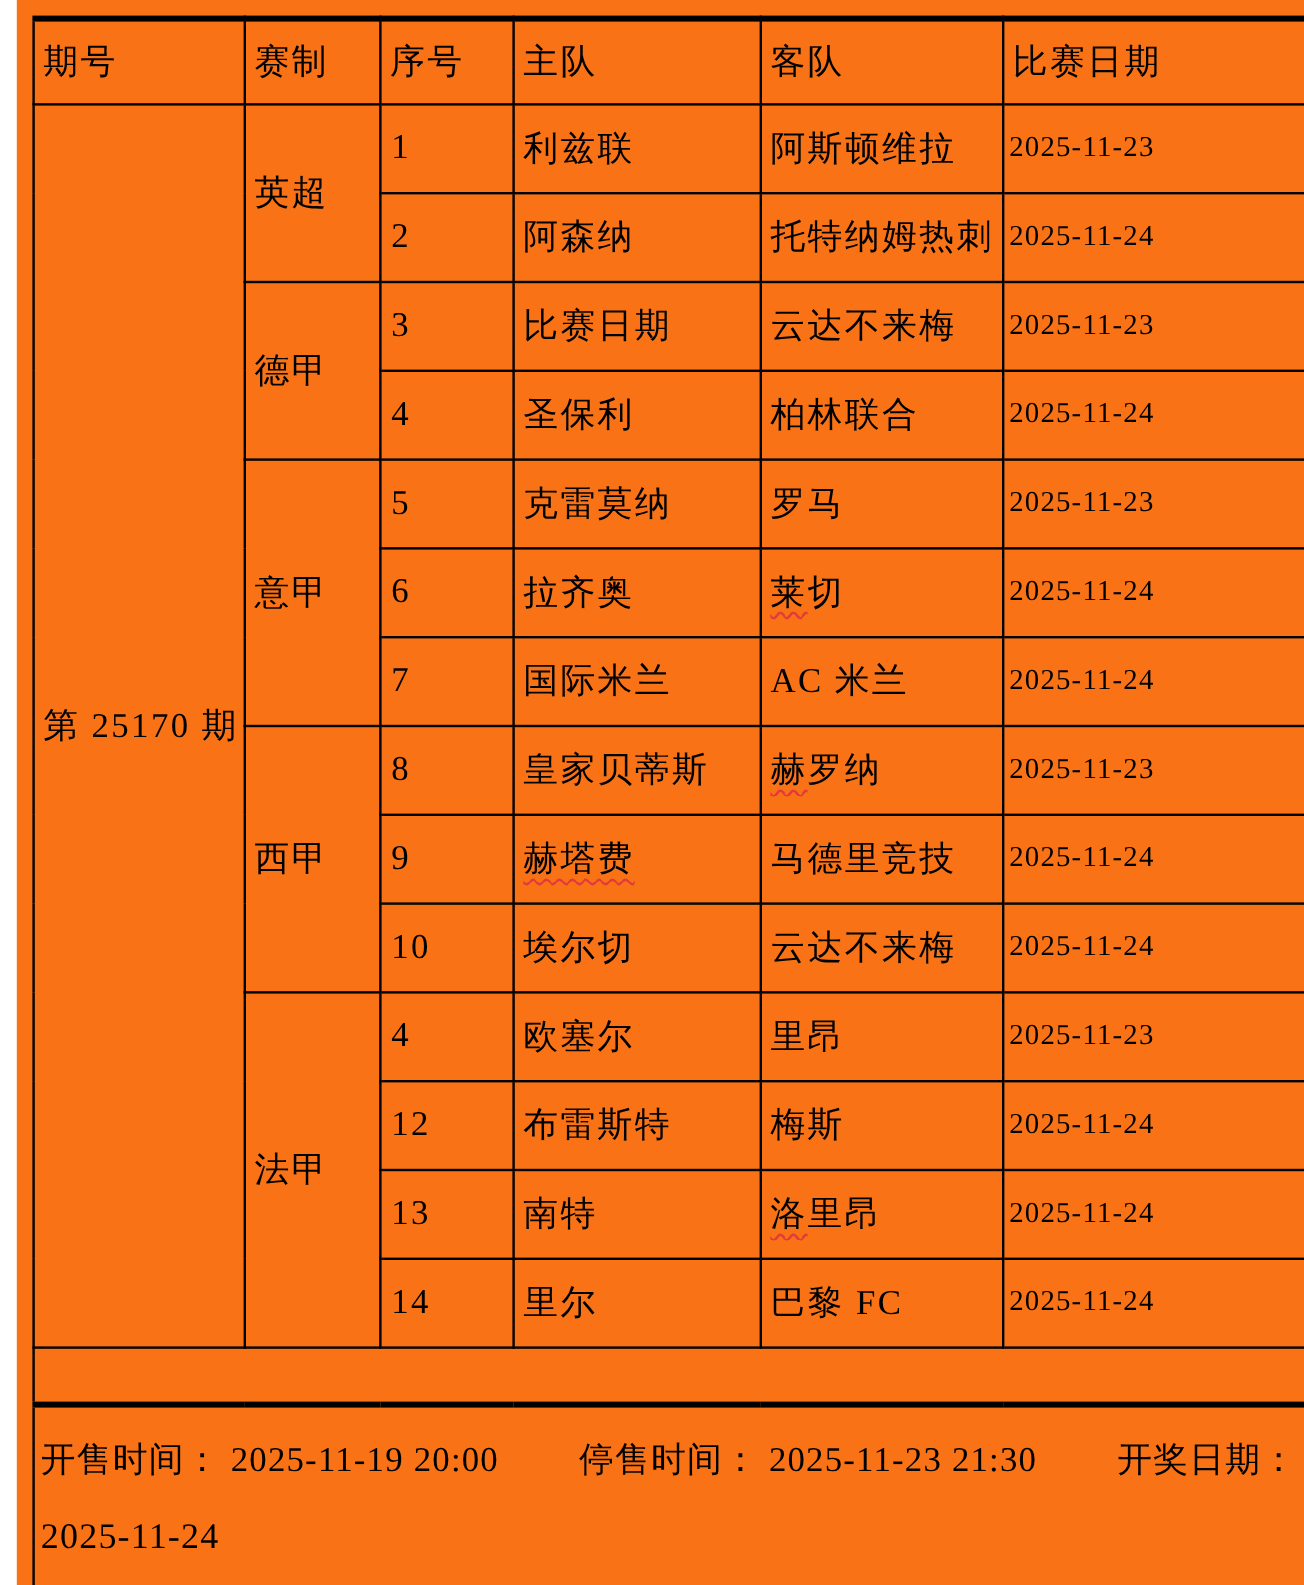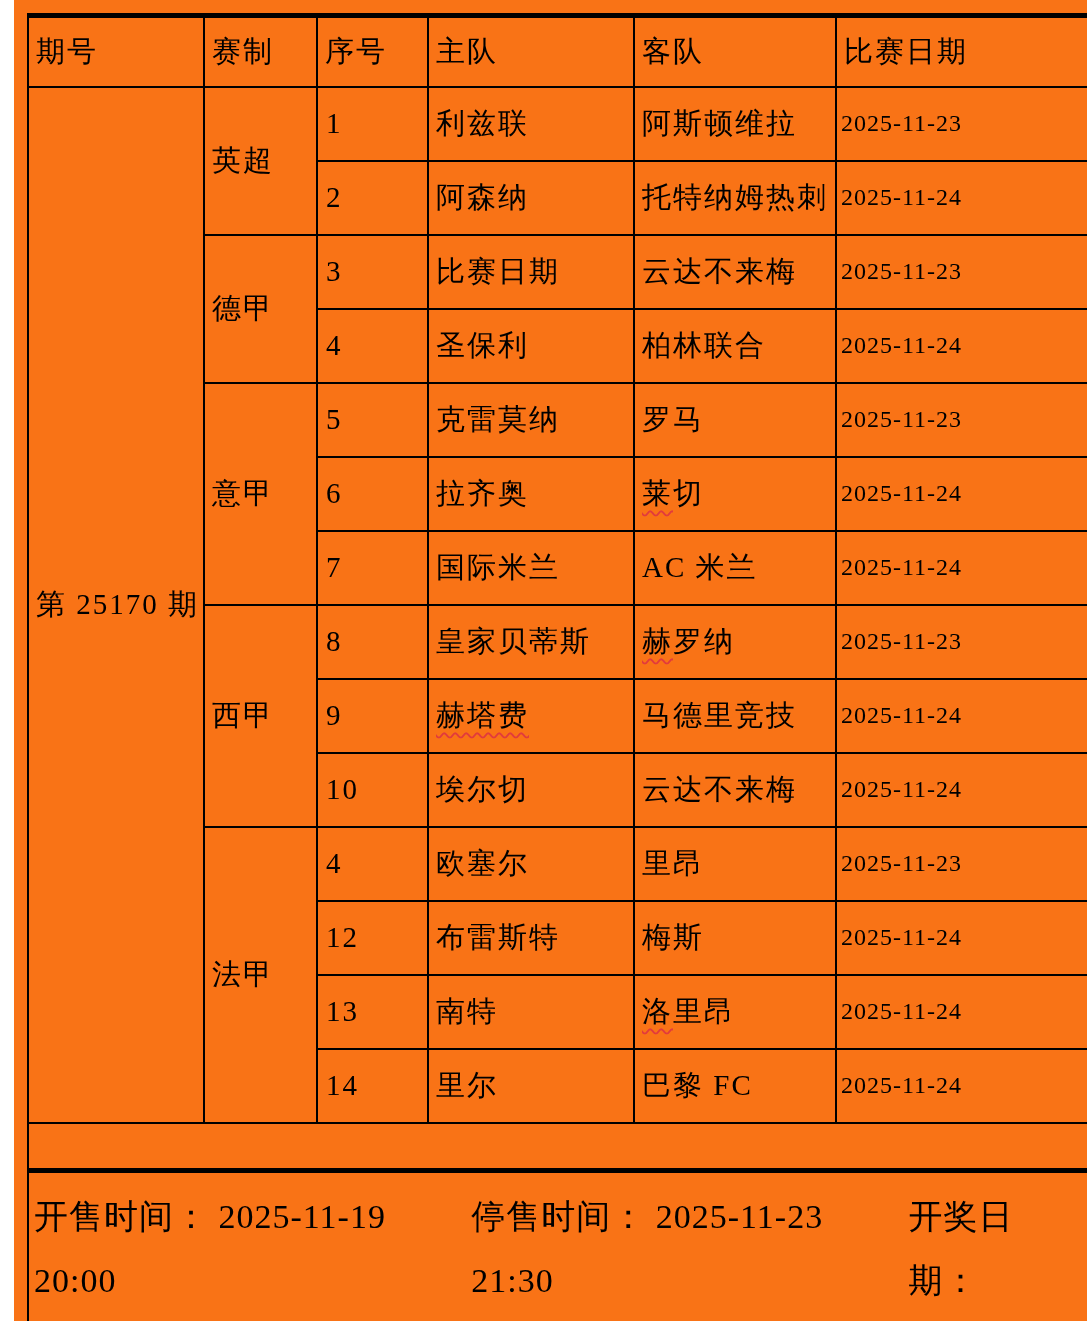--- a/index.html
+++ b/index.html
@@ -81,21 +81,21 @@
     border-top: 5px solid #000;
     padding: 12px 6px 16px 5px;
     vertical-align: top;
     white-space: normal;
   }
   .footer-line1 {
     display: flex;
     justify-content: space-between;
     align-items: flex-start;
     line-height: 64px;
-    font-size: 34px;
+    font-size: 29px;
     letter-spacing: 1px;
   }
   .footer-line2 {
     line-height: 64px;
     font-size: 30px;
     letter-spacing: 1px;
   }
 </style>
 </head>
 <body>

